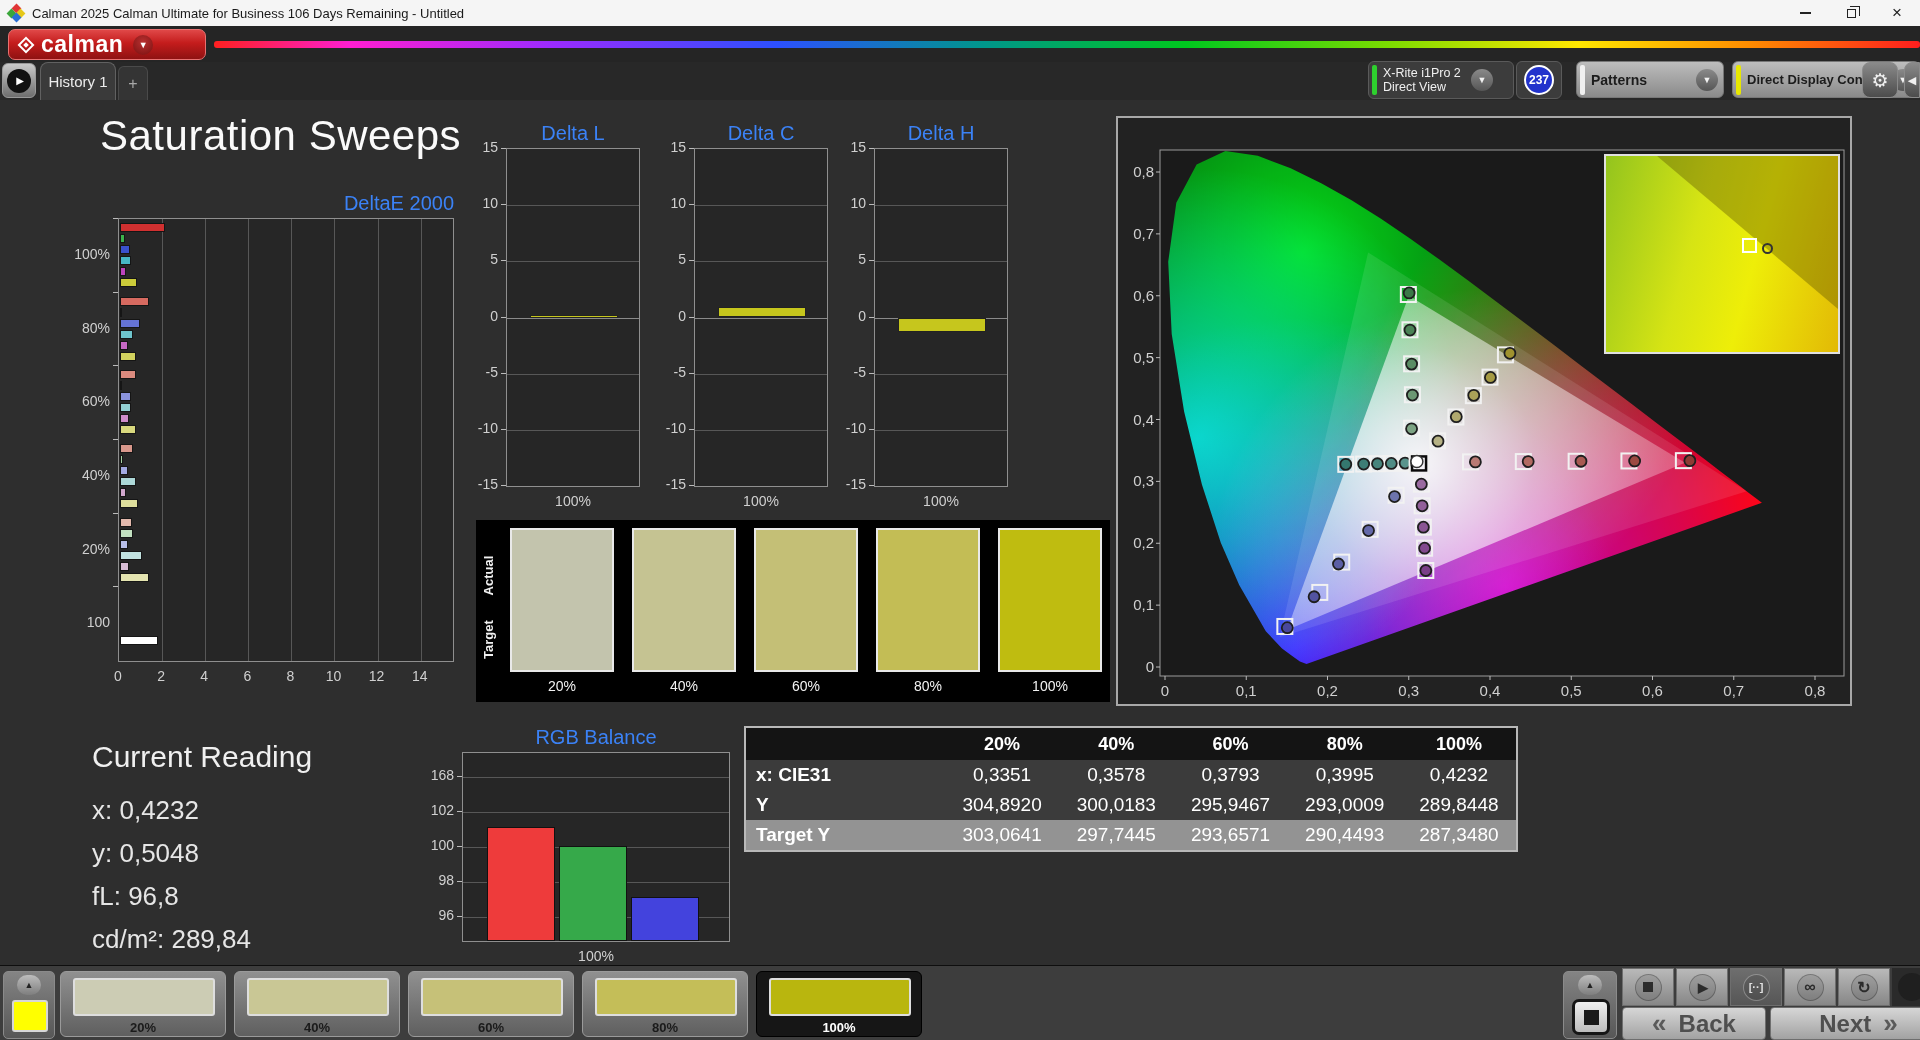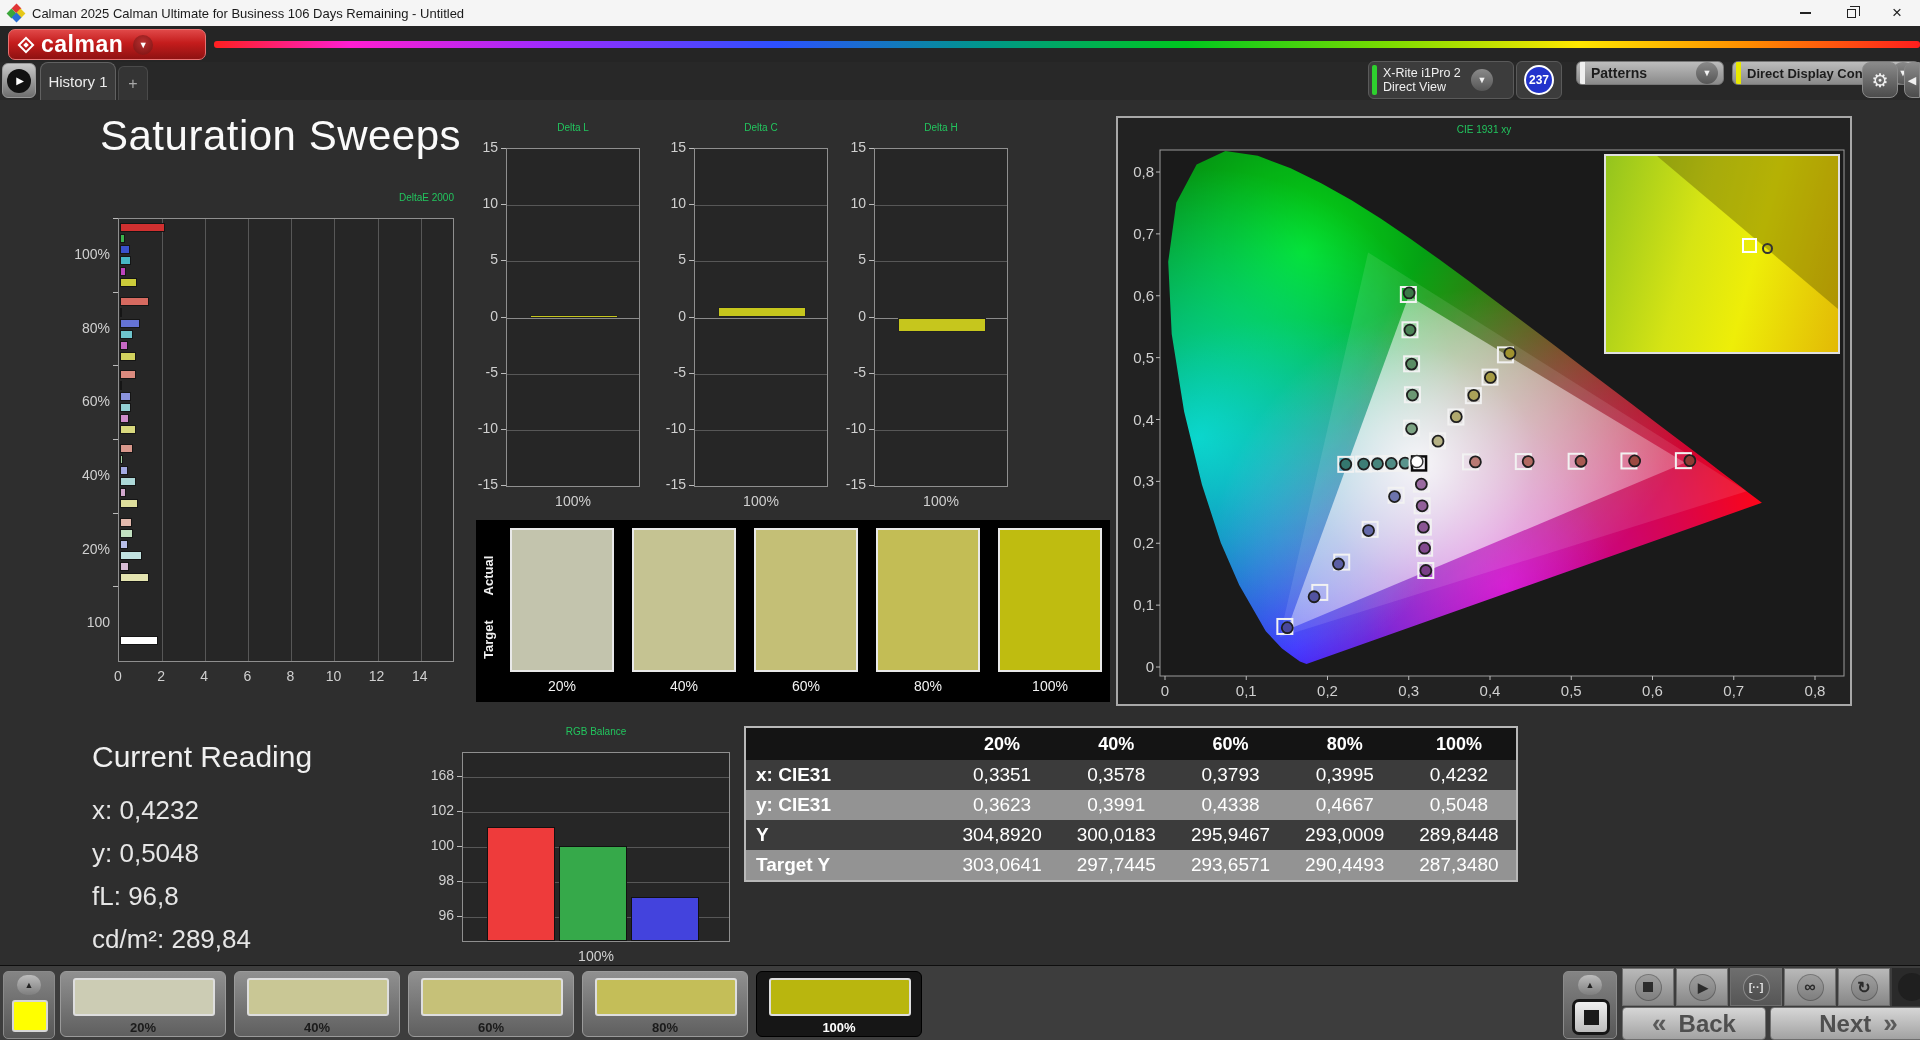--- a/index.html
+++ b/index.html
@@ -56,30 +56,30 @@
          border:1px solid #5a5a5a; border-radius:6px; display:flex; align-items:center; overflow:hidden; }
   .accent-bar { width:5px; height:30px; border-radius:2px; margin:0 6px 0 3px; }
   .meter-text { color:#f0f0f0; font-size:12.5px; line-height:14px; width:88px; }
   .dd-circle { width:22px; height:22px; border-radius:50%;
          background:linear-gradient(180deg,#8a8a8a,#565656); color:#f2f2f2; font-size:9px;
          display:flex; align-items:center; justify-content:center; flex:none; }
   .badge-wrap { position:absolute; left:1516px; top:-1px; width:46px; height:38px; background:#3c3c3c;
          border:1px solid #5a5a5a; border-radius:6px; display:flex; align-items:center; justify-content:center; }
   .badge { width:30px; height:30px; border-radius:50%; background:#2233cc; border:2px solid #fff;
          color:#fff; font-size:12px; font-weight:bold; display:flex; align-items:center; justify-content:center; }
-  .gray-dd { position:absolute; top:-1px; height:24px; border-radius:6px; border:1px solid #777;
+  .gray-dd { position:absolute; top:-1px; height:37px; border-radius:6px; border:1px solid #777;
          background:linear-gradient(180deg,#bdbdbd,#8a8a8a); display:flex; align-items:center; overflow:hidden; }
   .gray-dd .label { font-size:14px; color:#1c1c1c; font-weight:bold; flex:1; }
   .tool-btn { position:absolute; top:0px; width:36px; height:36px; border-radius:8px; border:1px solid #8a8a8a;
          background:linear-gradient(180deg,#8a8a8a,#4c4c4c); color:#f0f0f0; font-size:19px;
          display:flex; align-items:center; justify-content:center; }
 
   
   .page-title { position:absolute; left:100px; top:112px; font-size:42px; color:#fafafa; letter-spacing:.5px; }
-  .chart-title { position:absolute; color:#22c55e; font-size:10px; text-align:center; }
+  .chart-title { position:absolute; color:#3b82f6; font-size:20px; text-align:center; }
   .plot { position:absolute; background:#262626; border:1px solid #8f8f8f; }
   .gridv { position:absolute; top:0; width:1px; height:100%; background:#575757; }
   .gridh { position:absolute; left:0; height:1px; width:100%; background:#575757; }
   .axis-lab { position:absolute; color:#d0d0d0; font-size:14px; }
   .bar-h { position:absolute; left:1px; border:1px solid #151515; }
   .tickdash { position:absolute; background:#bbb; }
 
   .swatch-panel { position:absolute; left:476px; top:520px; width:634px; height:182px; background:#000; }
   .vlab { position:absolute; color:#f0f0f0; font-size:13px; font-weight:bold; transform:rotate(-90deg);
           transform-origin:center; width:60px; text-align:center; }
@@ -388,21 +388,20 @@
         <div class="swatch" style="left: 278px; background: rgb(196, 191, 118);"></div>
         <div class="swatch-lab" style="left: 278px;">60%</div>
         <div class="swatch" style="left: 400px; background: rgb(195, 189, 85);"></div>
         <div class="swatch-lab" style="left: 400px;">80%</div>
         <div class="swatch" style="left: 522px; background: rgb(191, 188, 16);"></div>
         <div class="swatch-lab" style="left: 522px;">100%</div>
       </div>
   </div>
 
   <div class="cie-panel">
-    <div class="chart-title" style="left:0;top:6px;width:100%;">CIE 1931 xy</div>
     <svg id="cie-svg" width="732" height="586" style="position:absolute;left:0;top:0;">
         <defs>
           <radialGradient id="g-green" gradientUnits="userSpaceOnUse" cx="185.125" cy="134.4375" r="430">
             <stop offset="0" stop-color="#00dc14" stop-opacity="1"></stop>
             <stop offset="1" stop-color="#00dc14" stop-opacity="0"></stop>
           </radialGradient>
           <radialGradient id="g-red" gradientUnits="userSpaceOnUse" cx="644.1875" cy="385.03125" r="420">
             <stop offset="0" stop-color="#ff0000" stop-opacity="1"></stop>
             <stop offset="1" stop-color="#ff0000" stop-opacity="0"></stop>
           </radialGradient>
@@ -562,28 +561,20 @@
         <div class="val">100%</div>
       </div>
       <div class="trow" style="background: rgb(59, 59, 59);">
         <div class="lbl">x: CIE31</div>
         <div class="val">0,3351</div>
         <div class="val">0,3578</div>
         <div class="val">0,3793</div>
         <div class="val">0,3995</div>
         <div class="val">0,4232</div>
       </div>
-      <div class="trow" style="background: rgb(147, 147, 147);">
-        <div class="lbl">y: CIE31</div>
-        <div class="val">0,3623</div>
-        <div class="val">0,3991</div>
-        <div class="val">0,4338</div>
-        <div class="val">0,4667</div>
-        <div class="val">0,5048</div>
-      </div>
       <div class="trow" style="background: rgb(59, 59, 59);">
         <div class="lbl">Y</div>
         <div class="val">304,8920</div>
         <div class="val">300,0183</div>
         <div class="val">295,9467</div>
         <div class="val">293,0009</div>
         <div class="val">289,8448</div>
       </div>
       <div class="trow" style="background: rgb(147, 147, 147);">
         <div class="lbl">Target Y</div>

